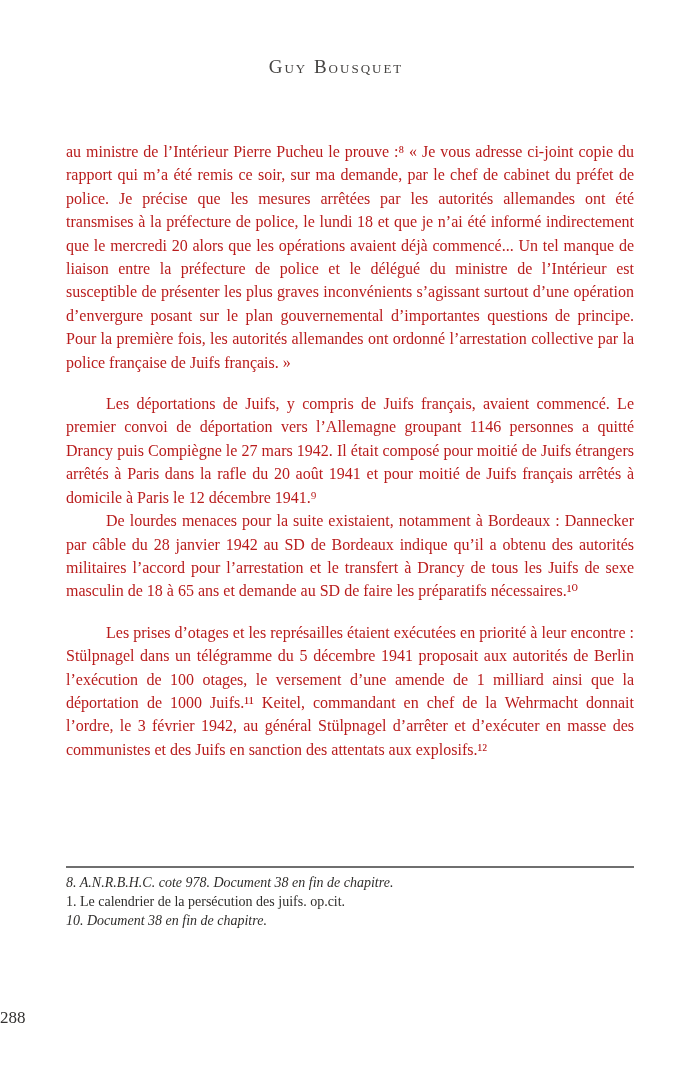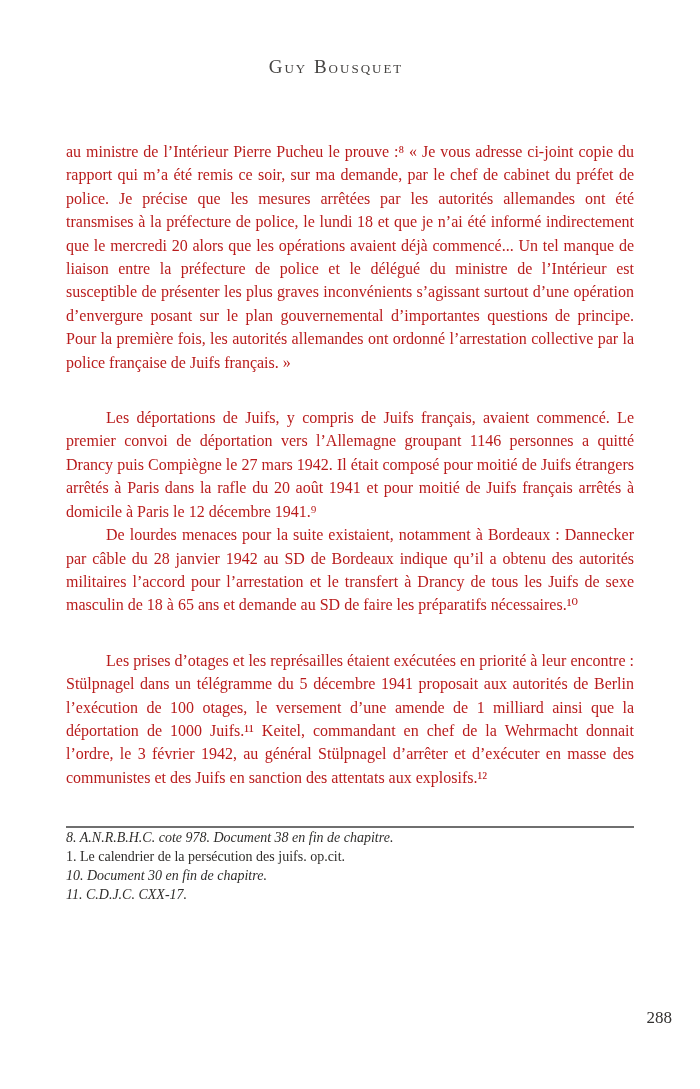--- a/index.html
+++ b/index.html
@@ -36,43 +36,44 @@
   }
   .textblock p {
     margin: 0;
     font-size: 16px;
     line-height: 23.4px;
     text-align: justify;
     text-justify: inter-word;
     color: #b91c1c;
   }
   .textblock p.indent { text-indent: 40px; }
-  .textblock p.gap-before { margin-top: 32px; }
+  .textblock p.gap-before { margin-top: 18px; }
   .footnotes {
     position: absolute;
-    top: 826px;
+    top: 866px;
     left: 66px;
     width: 568px;
     border-top: 2px solid #6f6f6f;
+    padding-top: 5px;
   }
   .footnote {
     font-size: 14px;
     line-height: 19px;
     color: #2f2d2b;
     text-align: left;
   }
   .italic { font-style: italic; }
   .roman  { font-style: normal; }
   
   .page-number {
     position: absolute;
     top: 1008px;
-    left: 8px;
+    left: 0;
     right: 0;
-    text-align: right;
+    text-align: left;
     font-size: 17px;
     color: #333130;
   }
 </style>
 </head>
 <body>
 
 <div class="page">
 
   <div class="running-header">Guy Bousquet</div>
@@ -80,19 +81,18 @@
   <div class="textblock">
     <p>au ministre de l’Intérieur Pierre Pucheu le prouve :⁸ « Je vous adresse ci-joint copie du rapport qui m’a été remis ce soir, sur ma demande, par le chef de cabinet du préfet de police. Je précise que les mesures arrêtées par les autorités allemandes ont été transmises à la préfecture de police, le lundi 18 et que je n’ai été informé indirectement que le mercredi 20 alors que les opérations avaient déjà commencé... Un tel manque de liaison entre la préfecture de police et le délégué du ministre de l’Intérieur est susceptible de présenter les plus graves inconvénients s’agissant surtout d’une opération d’envergure posant sur le plan gouvernemental d’importantes questions de principe. Pour la première fois, les autorités allemandes ont ordonné l’arrestation collective par la police française de Juifs français. »</p>
     <p class="indent gap-before">Les déportations de Juifs, y compris de Juifs français, avaient commencé. Le premier convoi de déportation vers l’Allemagne groupant 1146 personnes a quitté Drancy puis Compiègne le 27 mars 1942. Il était composé pour moitié de Juifs étrangers arrêtés à Paris dans la rafle du 20 août 1941 et pour moitié de Juifs français arrêtés à domicile à Paris le 12 décembre 1941.⁹</p>
     <p class="indent">De lourdes menaces pour la suite existaient, notamment à Bordeaux : Dannecker par câble du 28 janvier 1942 au SD de Bordeaux indique qu’il a obtenu des autorités militaires l’accord pour l’arrestation et le transfert à Drancy de tous les Juifs de sexe masculin de 18 à 65 ans et demande au SD de faire les préparatifs nécessaires.¹⁰</p>
     <p class="indent gap-before">Les prises d’otages et les représailles étaient exécutées en priorité à leur encontre : Stülpnagel dans un télégramme du 5 décembre 1941 proposait aux autorités de Berlin l’exécution de 100 otages, le versement d’une amende de 1 milliard ainsi que la déportation de 1000 Juifs.¹¹ Keitel, commandant en chef de la Wehrmacht donnait l’ordre, le 3 février 1942, au général Stülpnagel d’arrêter et d’exécuter en masse des communistes et des Juifs en sanction des attentats aux explosifs.¹²</p>
   </div>
 
   <div class="footnotes">
     <div class="footnote italic">8. A.N.R.B.H.C. cote 978. Document 38 en fin de chapitre.</div>
     <div class="footnote roman">1. Le calendrier de la persécution des juifs. op.cit.</div>
-    <div class="footnote italic">10. Document 30 en fin de chapitre.</div>
-    <div class="footnote italic">11. C.D.J.C. CXX-17.</div>
+    <div class="footnote italic">10. Document 38 en fin de chapitre.</div>
   </div>
 
   <div class="page-number">288</div>
 
 </div>
 
 </body></html>

